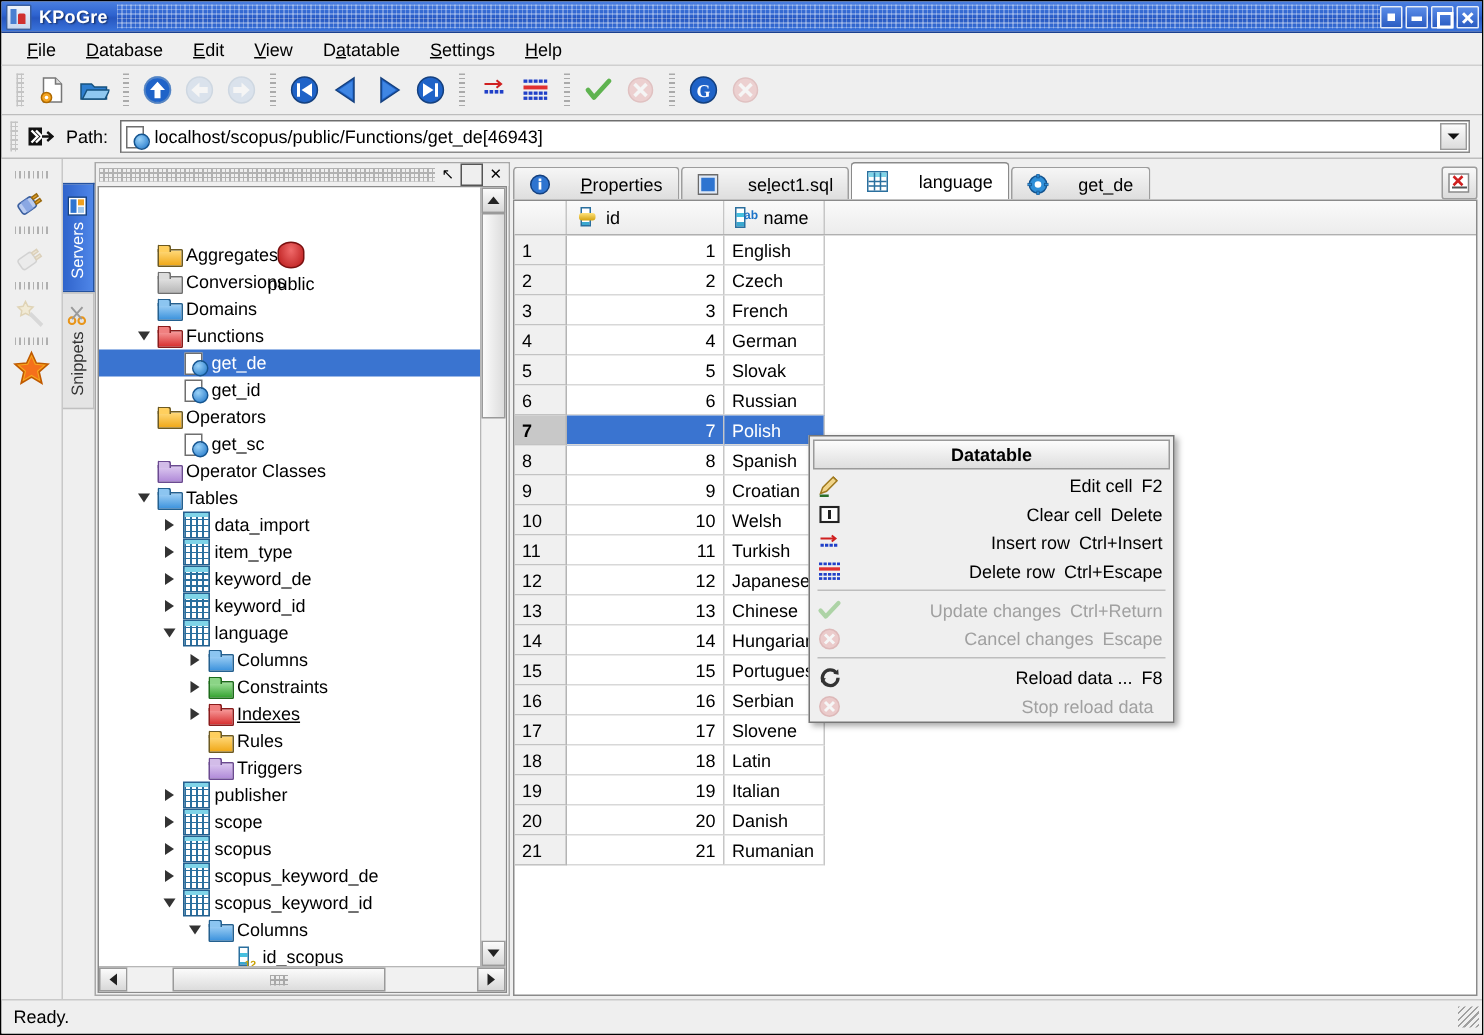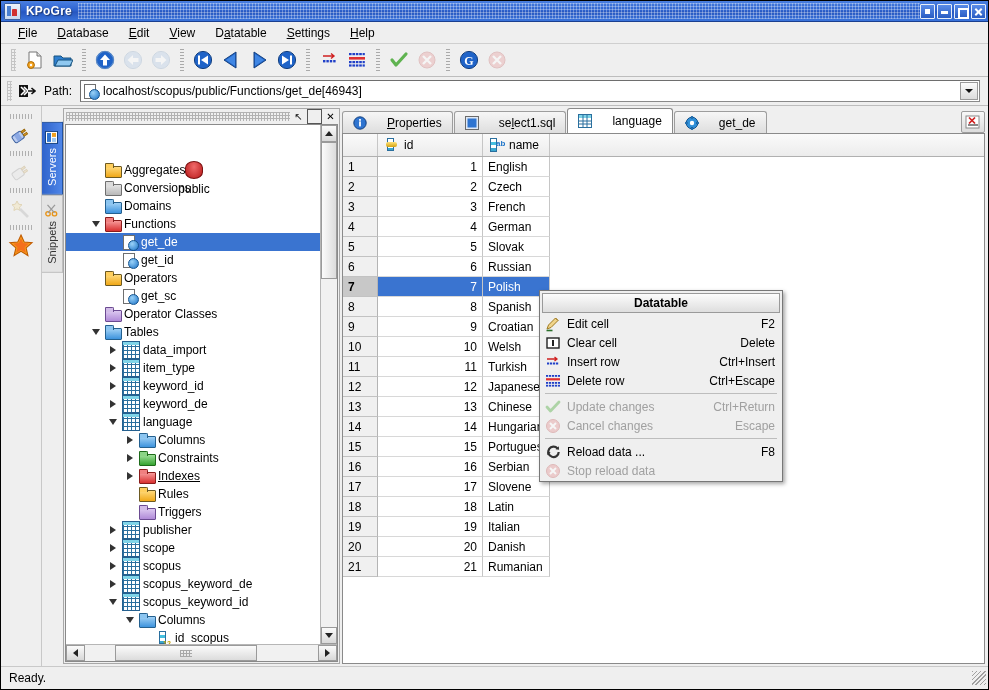--- a/index.html
+++ b/index.html
@@ -299,21 +299,21 @@
     background:linear-gradient(to bottom,#fcfcfc,#dedede);
     border:1px solid #9a9a9a;margin:1px;
   }
   .ctx-item{
     height:19px;display:flex;align-items:center;gap:6px;padding:0 6px 0 4px;
     font-size:12px;cursor:pointer;
   }
   .ctx-item.dis{color:#a0a0a0;cursor:default;}
   .ctx-item .ci{width:16px;height:16px;flex:0 0 16px;position:relative;}
   .ctx-item.dis .ci{opacity:.45;}
-  .ctx-label{flex:1 1 auto;white-space:nowrap;}
+  .ctx-label{flex:1 1 auto;white-space:nowrap;text-align:right;}
   .ctx-accel{flex:0 0 auto;font-size:12px;}
   .ctx-sep{height:1px;background:#bdbdbd;margin:3px 4px;}
 
   
   .statusbar{
     height:22px;flex:0 0 22px;display:flex;align-items:center;
     background:#efefef;border-top:1px solid #c9c9c9;padding-left:8px;
   }
   .status-text{font-size:12px;}
   .resize-grip{margin-left:auto;width:14px;height:14px;margin-right:2px;
@@ -650,28 +650,28 @@
                   <div class="tri-r"></div>
                 </span>
                 <span class="ic ic-table"></span>
                 <span>item_type</span>
               </div>
               <div class="tnode" style="padding-left: 40px;">
                 <span class="tw">
                   <div class="tri-r"></div>
                 </span>
                 <span class="ic ic-table"></span>
+                <span>keyword_de</span>
+              </div>
+              <div class="tnode" style="padding-left: 40px;">
+                <span class="tw">
+                  <div class="tri-r"></div>
+                </span>
+                <span class="ic ic-table"></span>
                 <span>keyword_id</span>
-              </div>
-              <div class="tnode" style="padding-left: 40px;">
-                <span class="tw">
-                  <div class="tri-r"></div>
-                </span>
-                <span class="ic ic-table"></span>
-                <span>keyword_de</span>
               </div>
               <div class="tnode" style="padding-left: 40px;">
                 <span class="tw">
                   <div class="tri-d"></div>
                 </span>
                 <span class="ic ic-table"></span>
                 <span>language</span>
               </div>
               <div class="tnode" style="padding-left: 57px;">
                 <span class="tw">

